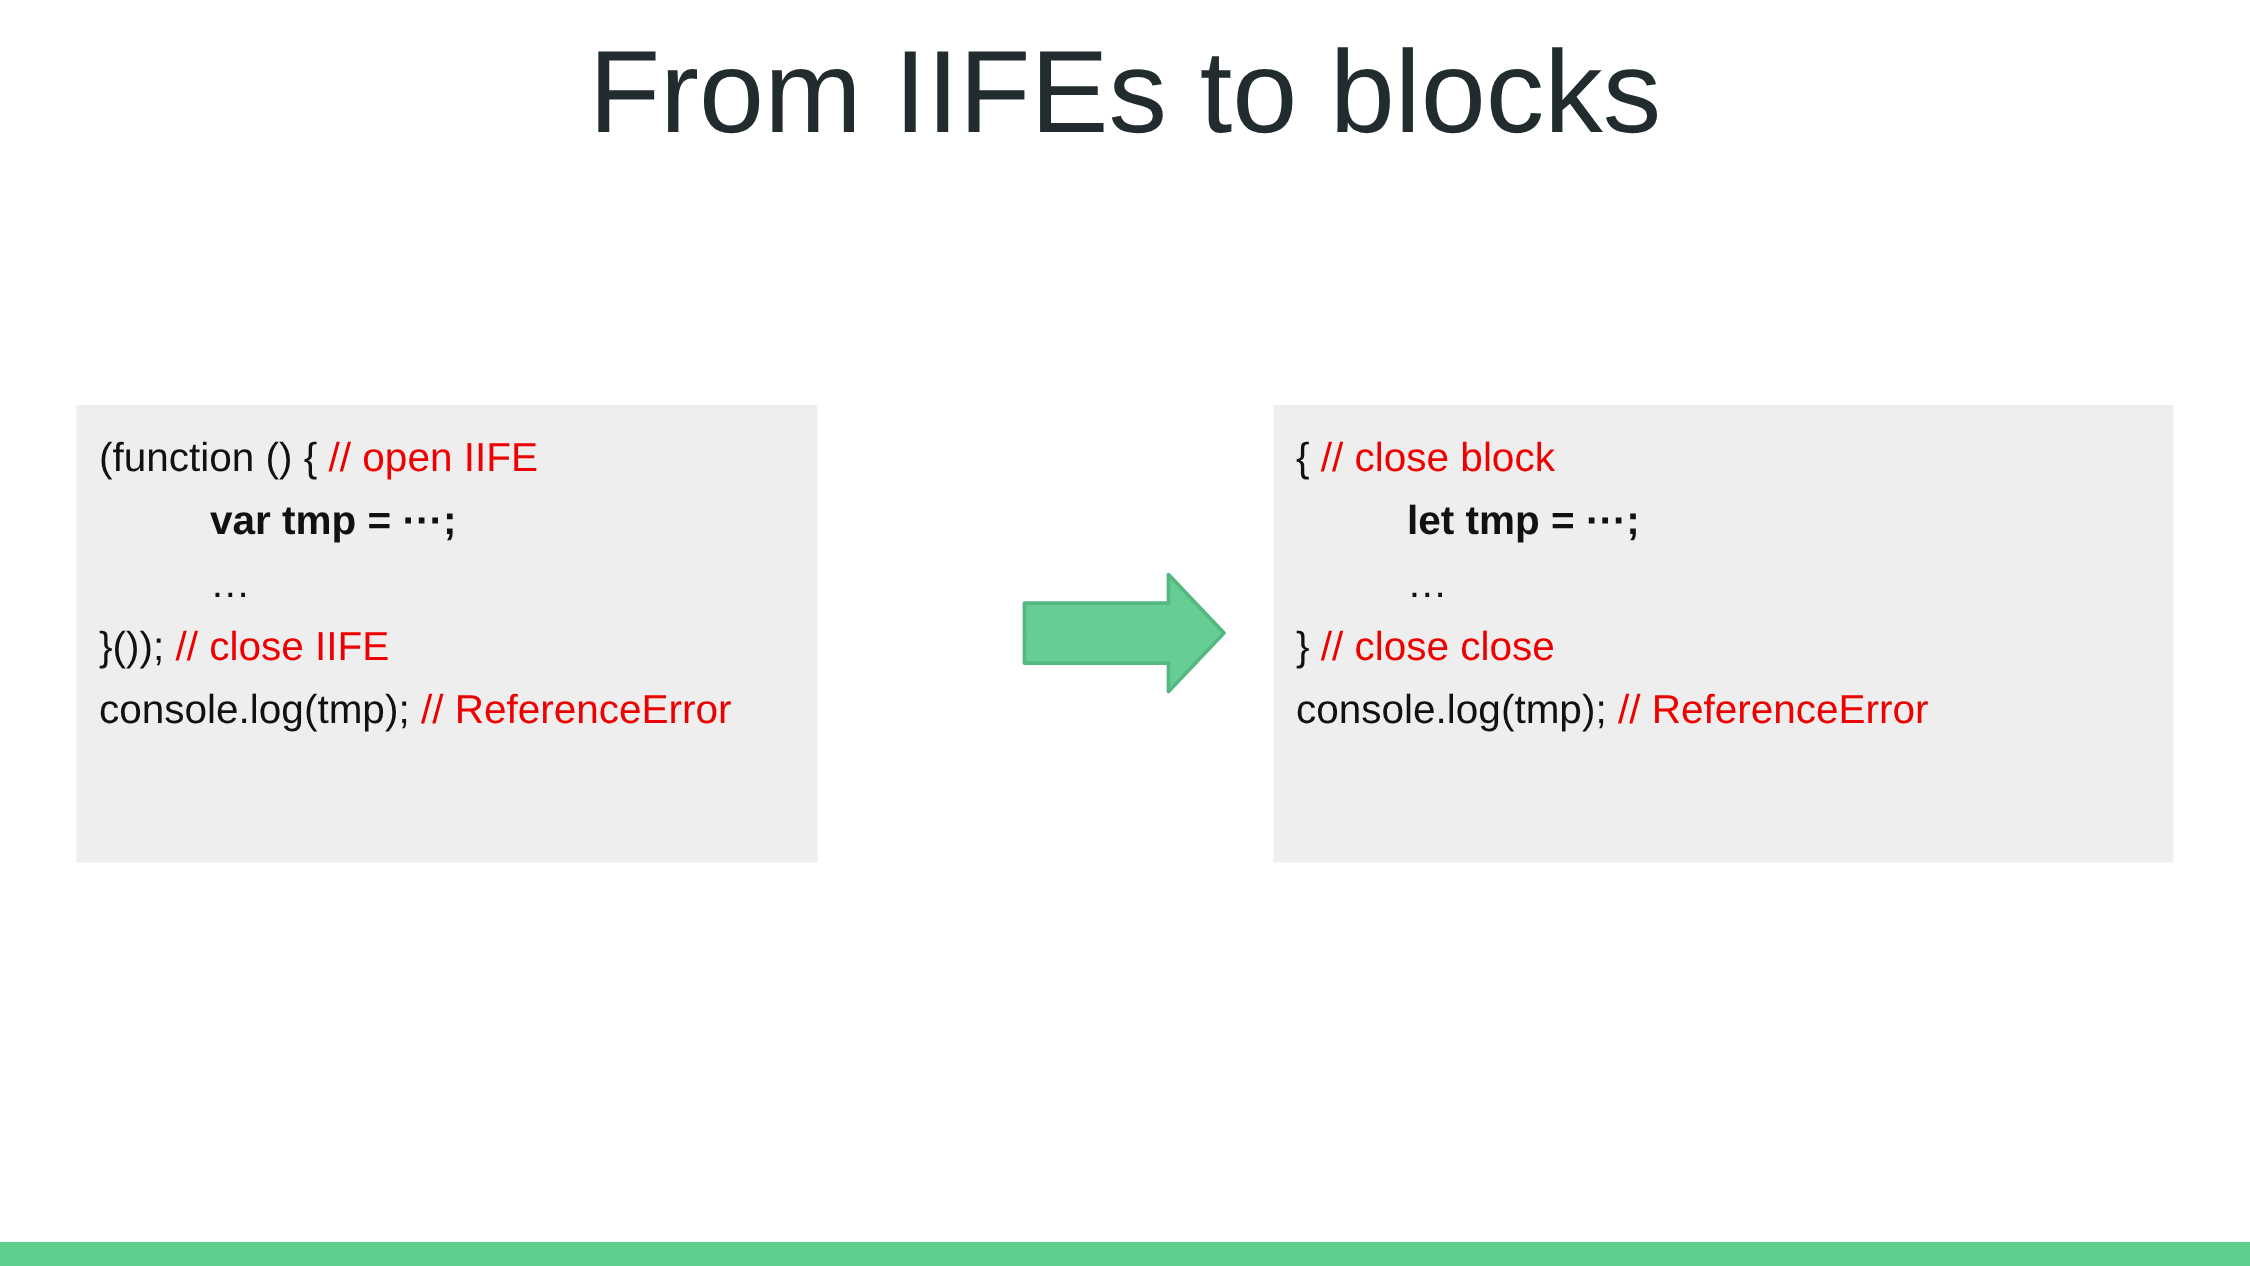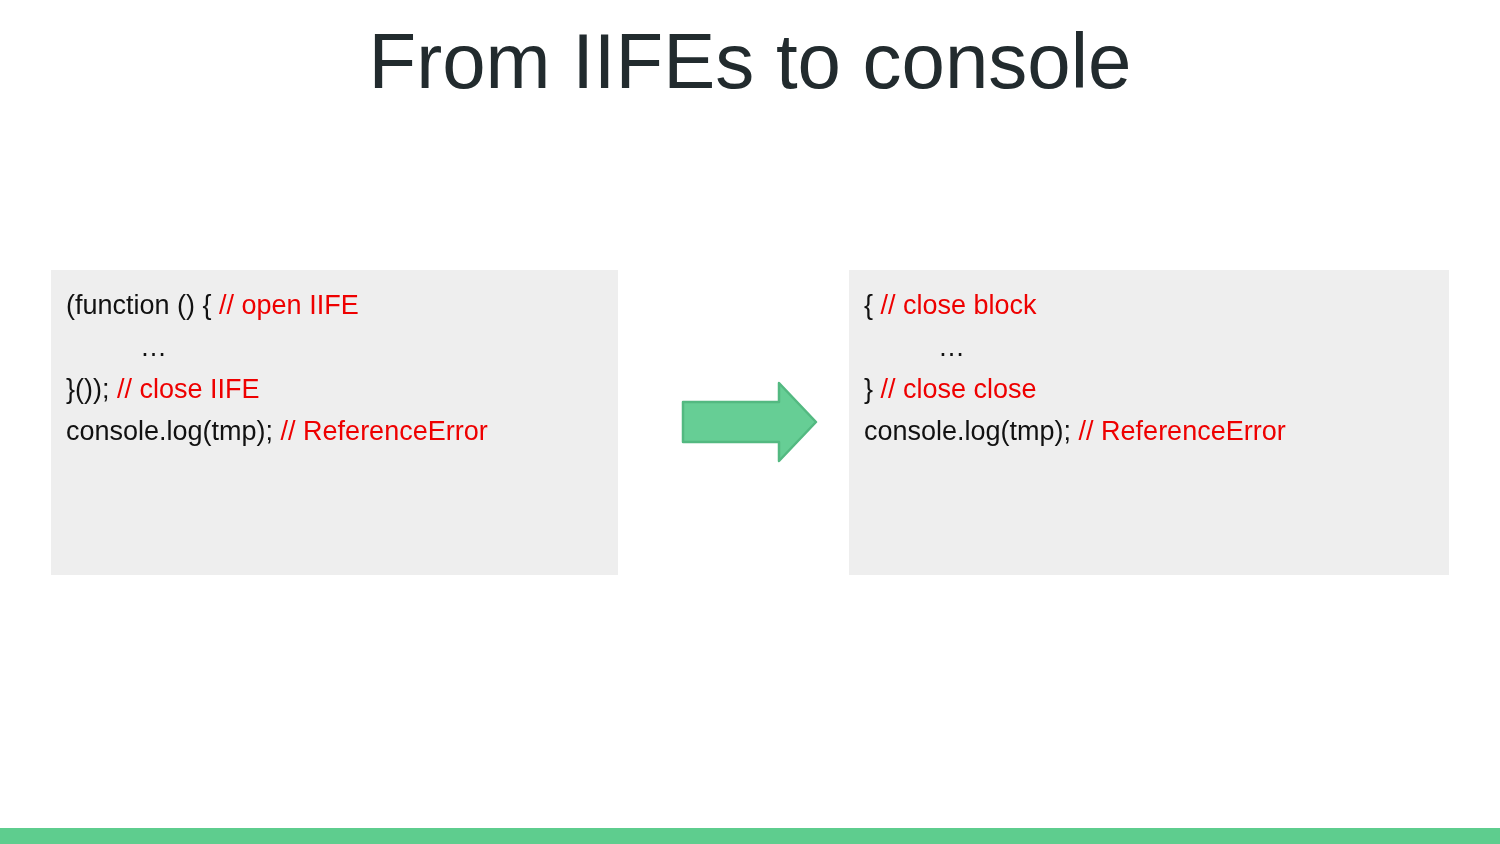--- a/index.html
+++ b/index.html
@@ -24,21 +24,21 @@
   }
 
   .panel {
     position: absolute;
     top: 270px;
     height: 305px;
     background: var(--code-bg, #eeeeee);
     box-sizing: border-box;
     padding: 14px 0 0 15px;
   }
-  .panel.left  { left: 51px;  width: 567px; }
+  .panel.left  { left: 51px;  width: 494px; }
   .panel.right { left: 849px; width: 600px; }
 
   .cl {
     line-height: 42px;
     font-size: 27px;
     color: var(--code-black, #111111);
     white-space: pre;
   }
   .cl .comment { color: var(--comment-red, #ee0000); }
   .cl.indent { padding-left: 74px; }
@@ -51,35 +51,37 @@
     left: 0; bottom: 0;
     width: 1500px; height: 16px;
     background: var(--accent-green, #5ecd8e);
   }
 </style>
 </head>
 <body>
 
 <div class="slide">
 
-  <h1 class="title">From IIFEs to console</h1>
+  <h1 class="title">From IIFEs to blocks</h1>
 
   <section class="panel left">
     <div class="cl"><span>(function () { </span><span class="comment">// open IIFE</span></div>
+    <div class="cl indent bold"><span>var tmp = ···;</span></div>
     <div class="cl indent"><span>…</span></div>
     <div class="cl"><span>}()); </span><span class="comment">// close IIFE</span></div>
     <div class="cl"><span>console.log(tmp); </span><span class="comment">// ReferenceError</span></div>
   </section>
 
   <svg class="arrow" viewBox="0 0 138 84" xmlns="http://www.w3.org/2000/svg">
     <polygon points="2,22 98,22 98,3 135,42 98,81 98,62 2,62" style="fill: var(--arrow-fill, #66ce95); stroke: var(--arrow-border, #53b981); stroke-width: 2.5;" stroke-linejoin="round"></polygon>
   </svg>
 
   <section class="panel right">
     <div class="cl"><span>{ </span><span class="comment">// close block</span></div>
+    <div class="cl indent bold"><span>let tmp = ···;</span></div>
     <div class="cl indent"><span>…</span></div>
     <div class="cl"><span>} </span><span class="comment">// close close</span></div>
     <div class="cl"><span>console.log(tmp); </span><span class="comment">// ReferenceError</span></div>
   </section>
 
   <footer class="bottom-bar"></footer>
 
 </div>
 
 </body></html>

